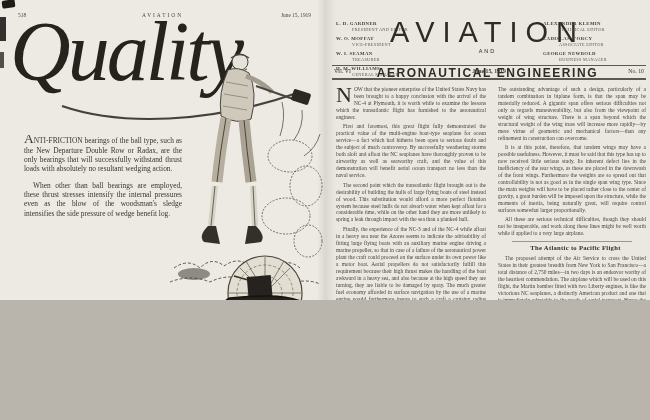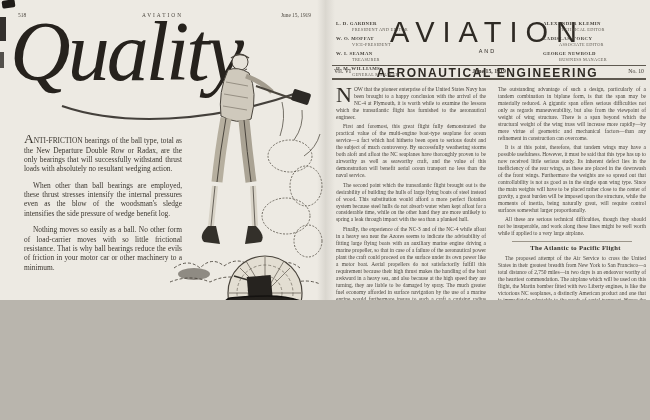--- a/index.html
+++ b/index.html
@@ -135,23 +135,22 @@
         <ellipse cx="120" cy="318" rx="25" ry="33" fill="#575147"></ellipse>
         <ellipse cx="122" cy="318" rx="15" ry="23" fill="#17150f"></ellipse>
         <ellipse cx="79" cy="300" rx="12" ry="10" fill="#a89f90"></ellipse>
         <ellipse cx="93" cy="324" rx="13" ry="11" fill="#b6ad9d"></ellipse>
         <ellipse cx="71" cy="338" rx="10" ry="9" fill="#8f8779"></ellipse>
         <path d="M60,356 l20,4 M88,362 l22,3" stroke="#7c756a" stroke-width="1.6"></path>
       </g>
     </svg>
 
     <div class="ad-col">
-      <p class="nodent"><span class="ad-initial">A</span><span>NTI-FRICTION bearings of the ball type, total as the New Departure Double Row or Radax, are the only bearings that will successfully withstand thrust loads with absolutely no resultant wedging action.</span></p>
+      <p class="nodent"><span class="ad-initial">A</span><span>NTI-FRICTION bearings of the ball type, such as the New Departure Double Row or Radax, are the only bearings that will successfully withstand thrust loads with absolutely no resultant wedging action.</span></p>
       <p class="indent">When other than ball bearings are employed, these thrust stresses intensify the internal pressures even as the blow of the woodsman's sledge intensifies the side pressure of wedge benefit log.</p>
-      <p class="indent">Nothing moves so easily as a ball. No other form of load-carrier moves with so little frictional resistance. That is why ball bearings reduce the evils of friction in your motor car or other machinery to a minimum.</p>
     </div>
 
     <div class="ad-sig">
       <div>THE NEW DEPARTURE MFG. CO.,</div>
       <div>Bristol, Conn.</div>
     </div>
     <div class="ad-orn">~</div>
 
     <svg class="nd-logo" width="92" height="82" viewBox="0 0 92 82">
       <circle cx="46" cy="41" r="34" fill="#e7e3da" stroke="#8d877b" stroke-width="1.5"></circle>

